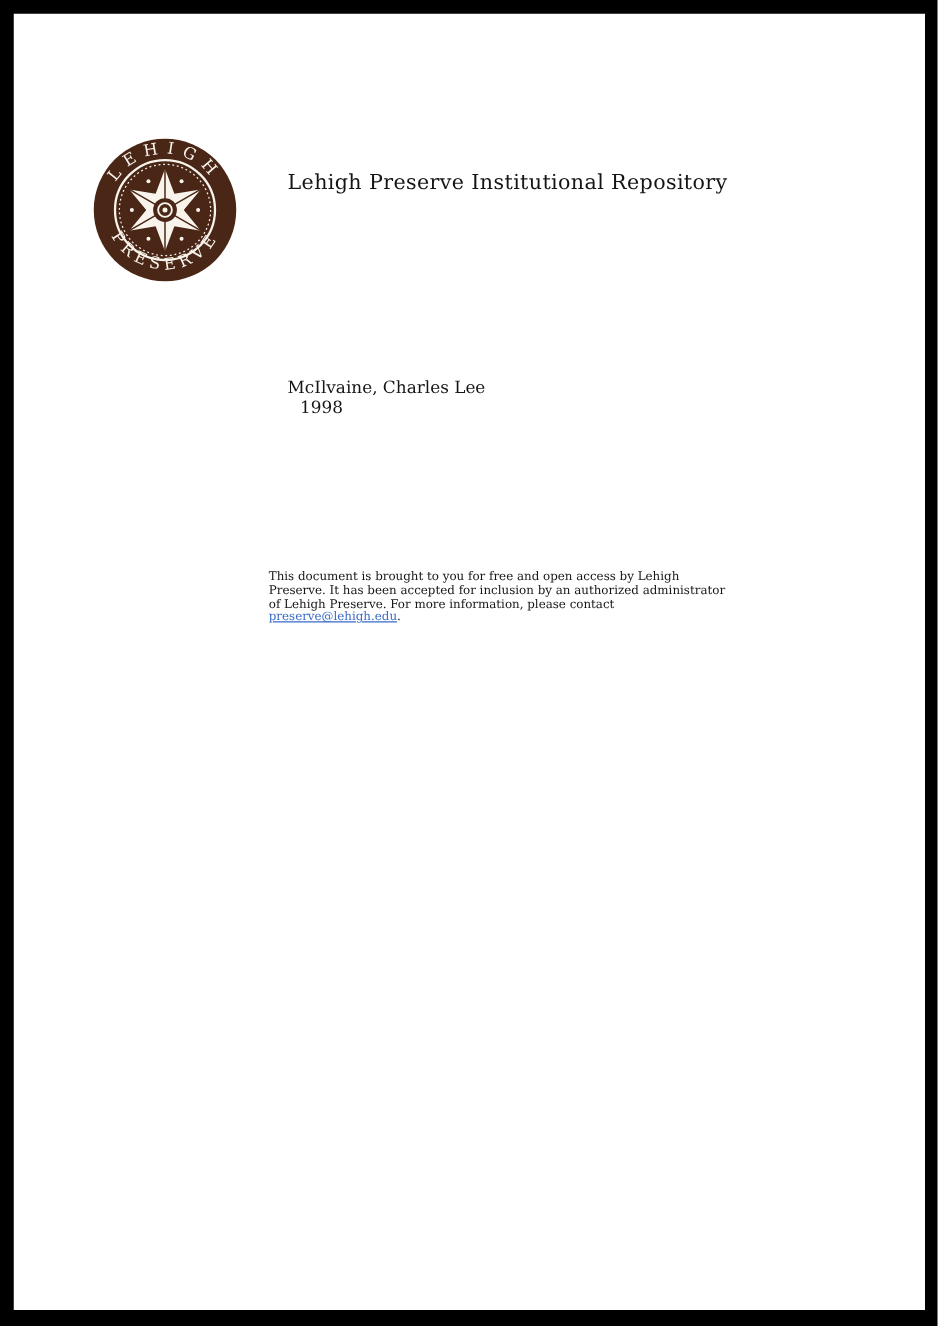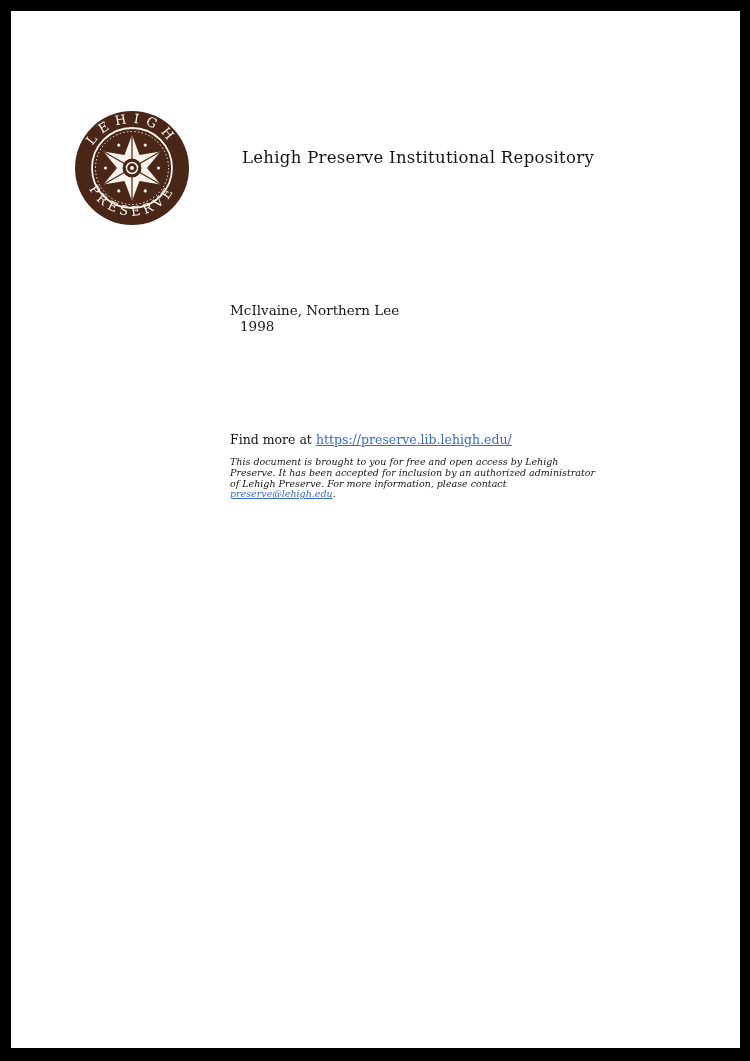--- a/index.html
+++ b/index.html
@@ -23,33 +23,33 @@
   .seal-text.top{letter-spacing:6.5px}
   .seal-text.bottom{letter-spacing:4px}
   .seal-ring{fill:none;stroke:var(--logo_text);stroke-width:1.8}
   .seal-ring-dotted{fill:none;stroke:var(--logo_text);stroke-width:1;stroke-dasharray:1.5 2.2}
   .seal-star{fill:var(--logo_text)}
   .seal-spokes{stroke:var(--logo);stroke-width:1.2;fill:none}
   .seal-center-disc{fill:var(--logo)}
   .seal-center-ring{fill:none;stroke:var(--logo_text);stroke-width:1.5}
   .seal-dot{fill:var(--logo_text)}
   .repo-title{
-    position:absolute;left:219px;top:125px;margin:12px;
+    position:absolute;left:219px;top:125px;margin:0;
     font-size:16.5px;font-weight:400;letter-spacing:.3px;white-space:nowrap;
   }
   .doc-title{
     position:absolute;left:219px;top:233px;width:348px;
     font-size:13.5px;line-height:16px;
   }
   .author{position:absolute;left:219px;top:291px;font-size:13.5px;line-height:16px}
   .year{position:absolute;left:229px;top:307px;font-size:13.5px;line-height:16px}
   .find-more{position:absolute;left:219px;top:421px;font-size:12.5px}
   .footer{
-    position:absolute;left:219px;top:446px;width:374px;
-    font-size:9.5px;line-height:10.8px;font-style:italic;
+    position:absolute;left:204px;top:446px;width:374px;
+    font-size:9.5px;line-height:10.8px;
   }
   a.link{color:var(--link);text-decoration:underline;cursor:pointer}
 </style>
 </head>
 <body>
 
 <div class="page">
 
   <svg class="seal" viewBox="0 0 116 116" aria-hidden="true">
     <defs>
@@ -74,20 +74,19 @@
     <circle class="seal-dot" cx="84.5" cy="58" r="1.6"></circle>
     <circle class="seal-dot" cx="71.25" cy="80.95" r="1.6"></circle>
     <circle class="seal-dot" cx="44.75" cy="80.95" r="1.6"></circle>
     <circle class="seal-dot" cx="31.5" cy="58" r="1.6"></circle>
     <circle class="seal-dot" cx="44.75" cy="35.05" r="1.6"></circle>
   </svg>
 
   <h1 class="repo-title">Lehigh Preserve Institutional Repository</h1>
 
 
-  <div class="author">McIlvaine, Northern Lee</div>
+  <div class="author">McIlvaine, Charles Lee</div>
   <div class="year">1998</div>
 
-  <div class="find-more"><span>Find more at </span><a class="link" href="#">https://preserve.lib.lehigh.edu/</a></div>
 
   <div class="footer"><span>This document is brought to you for free and open access by Lehigh Preserve. It has been accepted for inclusion by an authorized administrator of Lehigh Preserve. For more information, please contact </span><a class="link" href="#">preserve@lehigh.edu</a><span>.</span></div>
 
 </div>
 
 </body></html>

